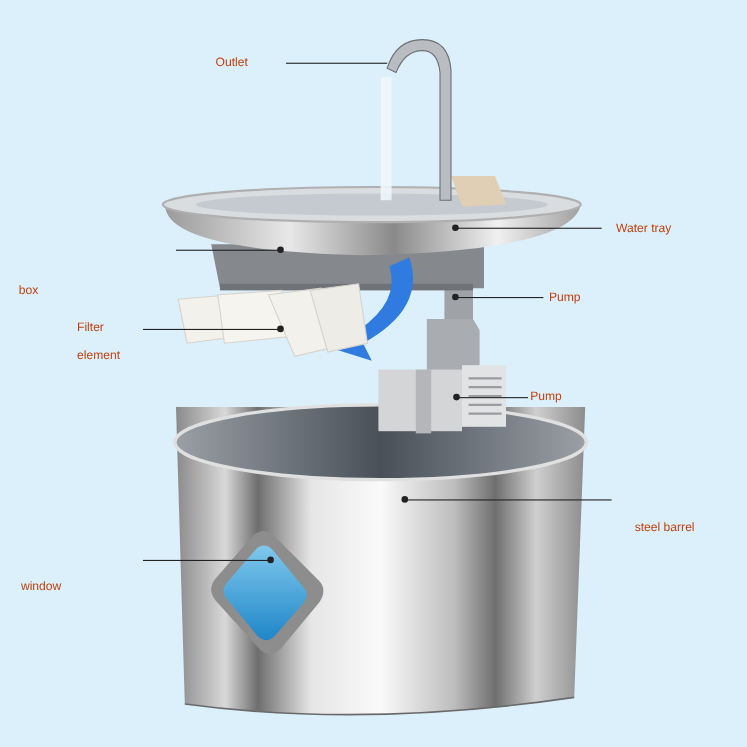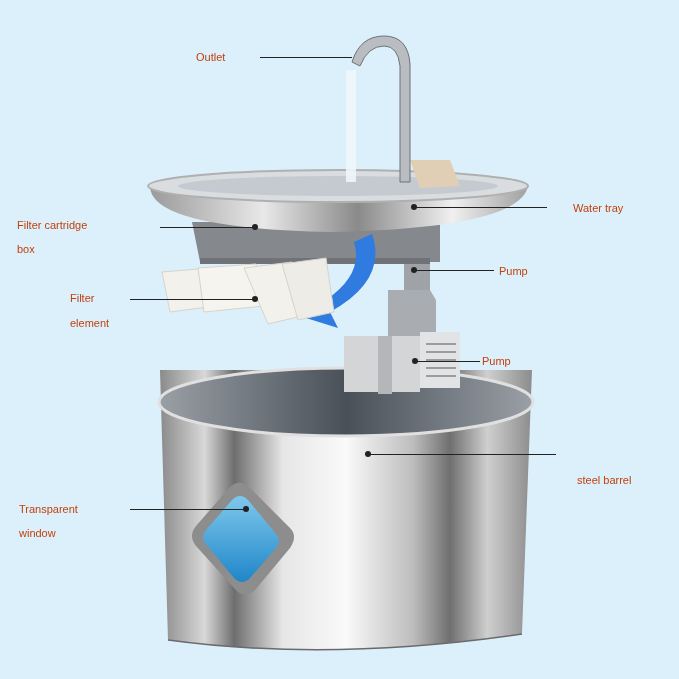--- a/index.html
+++ b/index.html
@@ -103,43 +103,41 @@
 
     <g>
       <path d="M352 62 Q360 36 384 36 Q408 36 410 64 L410 182 L400 182 L400 66 Q398 46 384 46 Q368 46 360 66 Z" fill="#b9bcc0" stroke="#6e7074" stroke-width="1"></path>
       <rect x="346" y="70" width="10" height="112" fill="#eef6fb" opacity="0.9"></rect>
     </g>
   </svg>
 
   <div class="label" style="left:196px; top:45px;">Outlet</div>
   <div class="leader" style="left:260px; top:57px; width:92px;"></div>
 
-  <div class="label" style="left:573px; top:196px;">Water tray</div>
+  <div class="label" style="left:560px; top:196px;">Water tray</div>
   <div class="leader" style="left:414px; top:207px; width:133px;"></div>
   <div class="dot" style="left:411px; top:204px;"></div>
 
-  <div class="label" style="left:17px; top:213px;">Filter cartridge</div>
-  <div class="label" style="left:17px; top:237px;">box</div>
+  <div class="label" style="left:17px; top:252px;">box</div>
   <div class="leader" style="left:160px; top:227px; width:96px;"></div>
   <div class="dot" style="left:252px; top:224px;"></div>
 
   <div class="label" style="left:499px; top:259px;">Pump</div>
   <div class="leader" style="left:414px; top:270px; width:80px;"></div>
   <div class="dot" style="left:411px; top:267px;"></div>
 
   <div class="label" style="left:70px; top:286px;text-align:right;">Filter</div>
   <div class="label" style="left:70px; top:311px;">element</div>
   <div class="leader" style="left:130px; top:299px; width:126px;"></div>
   <div class="dot" style="left:252px; top:296px;"></div>
 
   <div class="label" style="left:482px; top:349px;">Pump</div>
   <div class="leader" style="left:415px; top:361px; width:65px;"></div>
   <div class="dot" style="left:412px; top:358px;"></div>
 
   <div class="label" style="left:558px; top:468px;margin-left:19px;">steel barrel</div>
   <div class="leader" style="left:368px; top:454px; width:188px;"></div>
   <div class="dot" style="left:365px; top:451px;"></div>
 
-  <div class="label" style="left:19px; top:497px;">Transparent</div>
   <div class="label" style="left:19px; top:521px;">window</div>
   <div class="leader" style="left:130px; top:509px; width:116px;"></div>
   <div class="dot" style="left:243px; top:506px;"></div>
 </div>
 
 </body></html>

